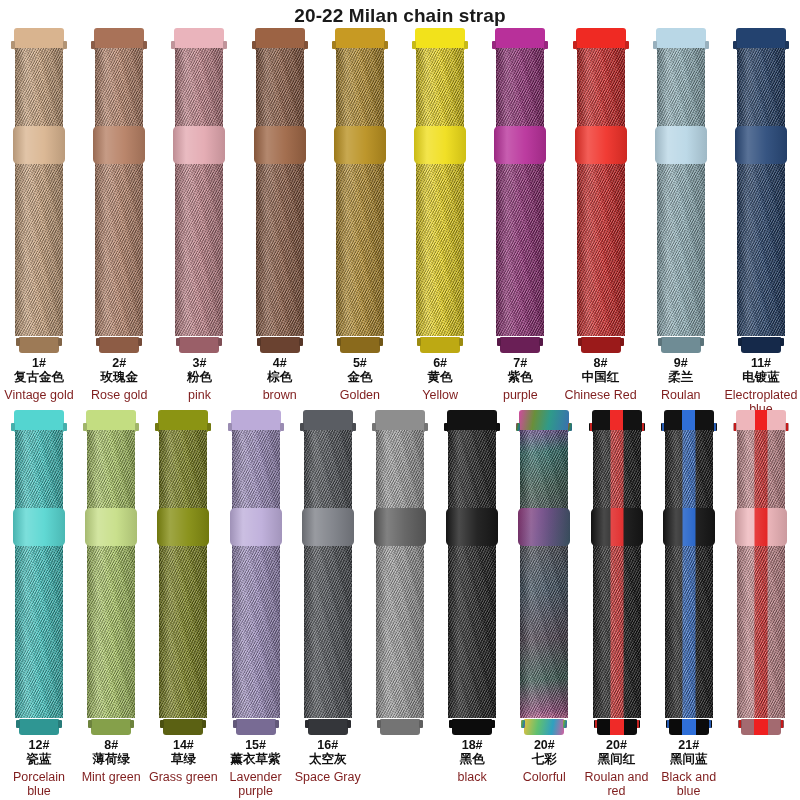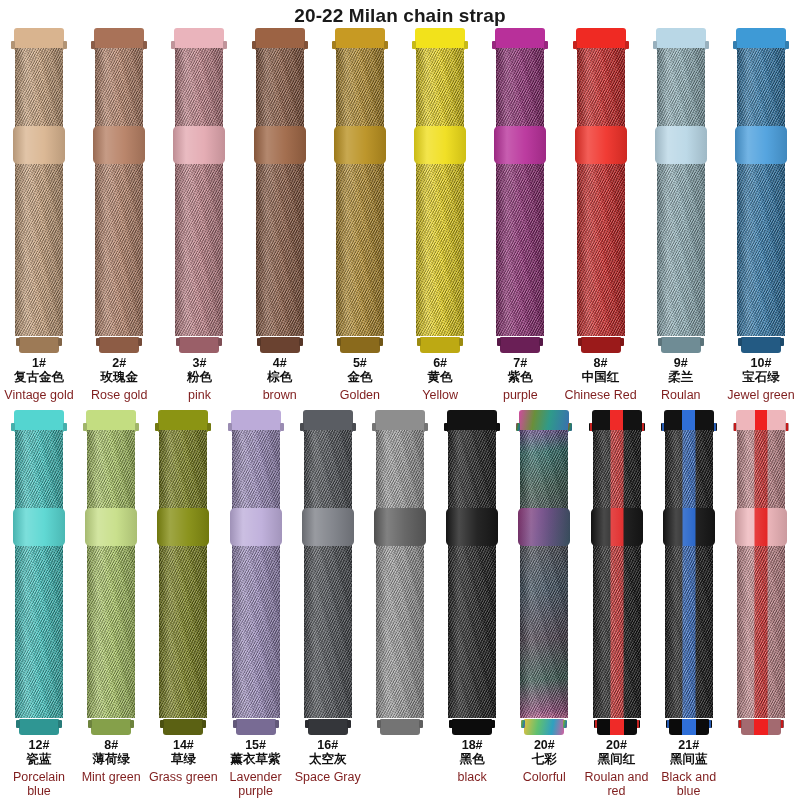--- a/index.html
+++ b/index.html
@@ -409,44 +409,44 @@
         <div class="bottom-cap" style="background: rgb(111, 140, 149);"></div>
       </div>
     </div>
     <div class="labels">
       <div class="lbl-num">9#</div>
       <div class="lbl-cn">柔兰</div>
       <div class="lbl-en">Roulan</div>
     </div>
   </div>
 
-  <div class="swatch">
-    <div class="strap">
-      <div class="strap-inner">
-        <div class="top-cap" style="background: rgb(62, 154, 214);"></div>
-        <div class="mesh">
-          <div class="mesh-base" style="background: rgb(47, 120, 171);"></div>
-
-          <div class="mesh-weave"></div>
-          <div class="mesh-shade"></div>
-        </div>
-        <div class="clasp" style="background: rgb(75, 159, 221);">
-
-          <div class="clasp-sheen"></div>
-        </div>
-        <div class="bottom-cap" style="background: rgb(35, 90, 131);"></div>
-      </div>
-    </div>
-    <div class="labels">
-      <div class="lbl-num">10#</div>
-      <div class="lbl-cn">宝石绿</div>
-      <div class="lbl-en">Jewel green</div>
-    </div>
-  </div>
-
+
+  <div class="swatch">
+    <div class="strap">
+      <div class="strap-inner">
+        <div class="top-cap" style="background: rgb(35, 66, 111);"></div>
+        <div class="mesh">
+          <div class="mesh-base" style="background: rgb(30, 58, 99);"></div>
+
+          <div class="mesh-weave"></div>
+          <div class="mesh-shade"></div>
+        </div>
+        <div class="clasp" style="background: rgb(42, 74, 122);">
+
+          <div class="clasp-sheen"></div>
+        </div>
+        <div class="bottom-cap" style="background: rgb(21, 41, 74);"></div>
+      </div>
+    </div>
+    <div class="labels">
+      <div class="lbl-num">11#</div>
+      <div class="lbl-cn">电镀蓝</div>
+      <div class="lbl-en">Electroplated blue</div>
+    </div>
+  </div>
 </div>
   <div class="row row-2" id="row2">
   <div class="swatch">
     <div class="strap">
       <div class="strap-inner">
         <div class="top-cap" style="background: rgb(84, 213, 208);"></div>
         <div class="mesh">
           <div class="mesh-base" style="background: rgb(63, 196, 192);"></div>
 
           <div class="mesh-weave"></div>

